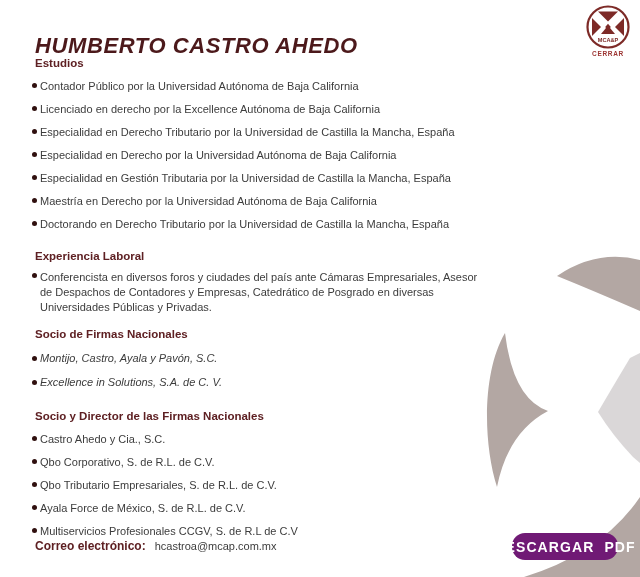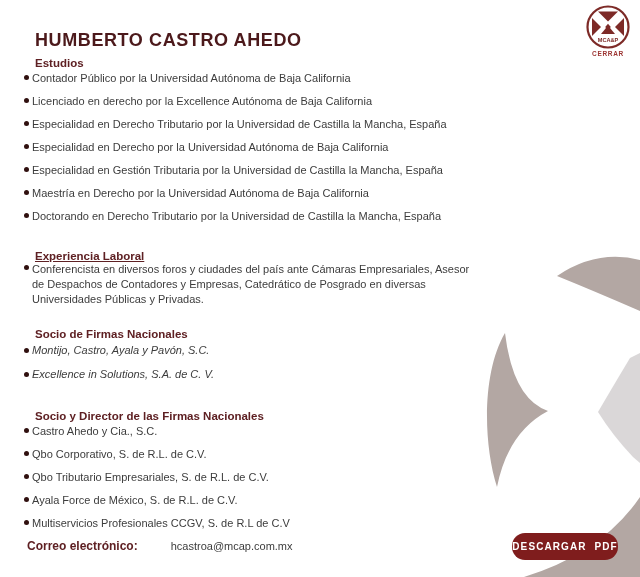--- a/index.html
+++ b/index.html
@@ -6,54 +6,54 @@
   body{
     width:640px;height:577px;position:relative;overflow:hidden;
     background:#ffffff;
     font-family:"Liberation Sans",sans-serif;
     -webkit-font-smoothing:antialiased;
   }
   .abs{position:absolute;}
   
   .page-title{
     left:35px;top:18px;
-    font-size:18px;font-weight:bold;color:#4c191b;letter-spacing:.6px;
-    white-space:nowrap;z-index:2;
+    font-size:22px;font-weight:bold;color:#4c191b;letter-spacing:.6px;
+    white-space:nowrap;z-index:2;font-style:italic;
   }
   .sec-heading{
     left:35px;
     font-size:11.5px;font-weight:bold;color:#5e2023;
     white-space:nowrap;z-index:2;
   }
   ul.item-list{
-    left:24px;margin:0;padding:0;list-style:none;z-index:2;
+    left:24px;margin:8px;padding:0;list-style:none;z-index:2;
   }
   ul.item-list li{
     display:flex;align-items:center;height:23px;
     font-size:11px;color:#3c3c3c;white-space:nowrap;
   }
   ul.item-list.tall li{height:24px;font-style:italic;}
   ul.item-list.wrap li{
     height:auto;align-items:flex-start;white-space:normal;
     line-height:15px;width:452px;
   }
   ul.item-list.wrap .bullet{margin-top:3px;}
   .bullet{
     flex:none;width:5px;height:5px;border-radius:50%;
     background:#30100f;margin-right:3px;
   }
-  .contact-line{left:27px;top:539px;display:flex;align-items:baseline;z-index:2;gap:24px;}
+  .contact-line{left:35px;top:539px;display:flex;align-items:baseline;z-index:2;}
   .contact-label{font-size:12px;font-weight:bold;color:#5e2023;white-space:nowrap;}
   .contact-email{font-size:11px;color:#3c3c3c;margin-left:9px;white-space:nowrap;}
   
   .download-btn{
     left:512px;top:533px;width:106px;height:27px;z-index:3;
-    background:#7f1d1d;border:none;border-radius:13px;
+    background:#701a75;border:none;border-radius:13px;
     color:#ffffff;font-family:"Liberation Sans",sans-serif;
-    font-size:10px;font-weight:bold;letter-spacing:1.1px;white-space:pre;
+    font-size:14px;font-weight:bold;letter-spacing:1.1px;white-space:pre;
     display:flex;align-items:center;justify-content:center;cursor:pointer;
   }
   
   .logo-wrap{left:585px;top:4px;width:46px;height:46px;z-index:3;}
   .close-label{
     left:583px;top:50px;width:50px;text-align:center;z-index:3;
     font-size:6.5px;font-weight:bold;color:#9c3432;letter-spacing:.7px;cursor:pointer;
   }
   
   .deco{left:460px;top:240px;width:180px;height:337px;z-index:1;pointer-events:none;}
@@ -108,21 +108,21 @@
     <li>
       <span class="bullet"></span>
       <span>Maestría en Derecho por la Universidad Autónoma de Baja California</span>
     </li>
     <li>
       <span class="bullet"></span>
       <span>Doctorando en Derecho Tributario por la Universidad de Castilla la Mancha, España</span>
     </li>
   </ul>
 
-<h2 class="abs sec-heading" style="top:240px;text-decoration:underline;">Experiencia Laboral</h2>
+<h2 class="abs sec-heading" style="top:240px;">Experiencia Laboral</h2>
 <ul class="abs item-list wrap" style="top:262px;">
     <li>
       <span class="bullet"></span>
       <span>Conferencista en diversos foros y ciudades del país ante Cámaras Empresariales, Asesor de Despachos de Contadores y Empresas, Catedrático de Posgrado en diversas Universidades Públicas y Privadas.</span>
     </li>
   </ul>
 
 <h2 class="abs sec-heading" style="top:318px;">Socio de Firmas Nacionales</h2>
 <ul class="abs item-list tall" style="top:338px;">
     <li>

